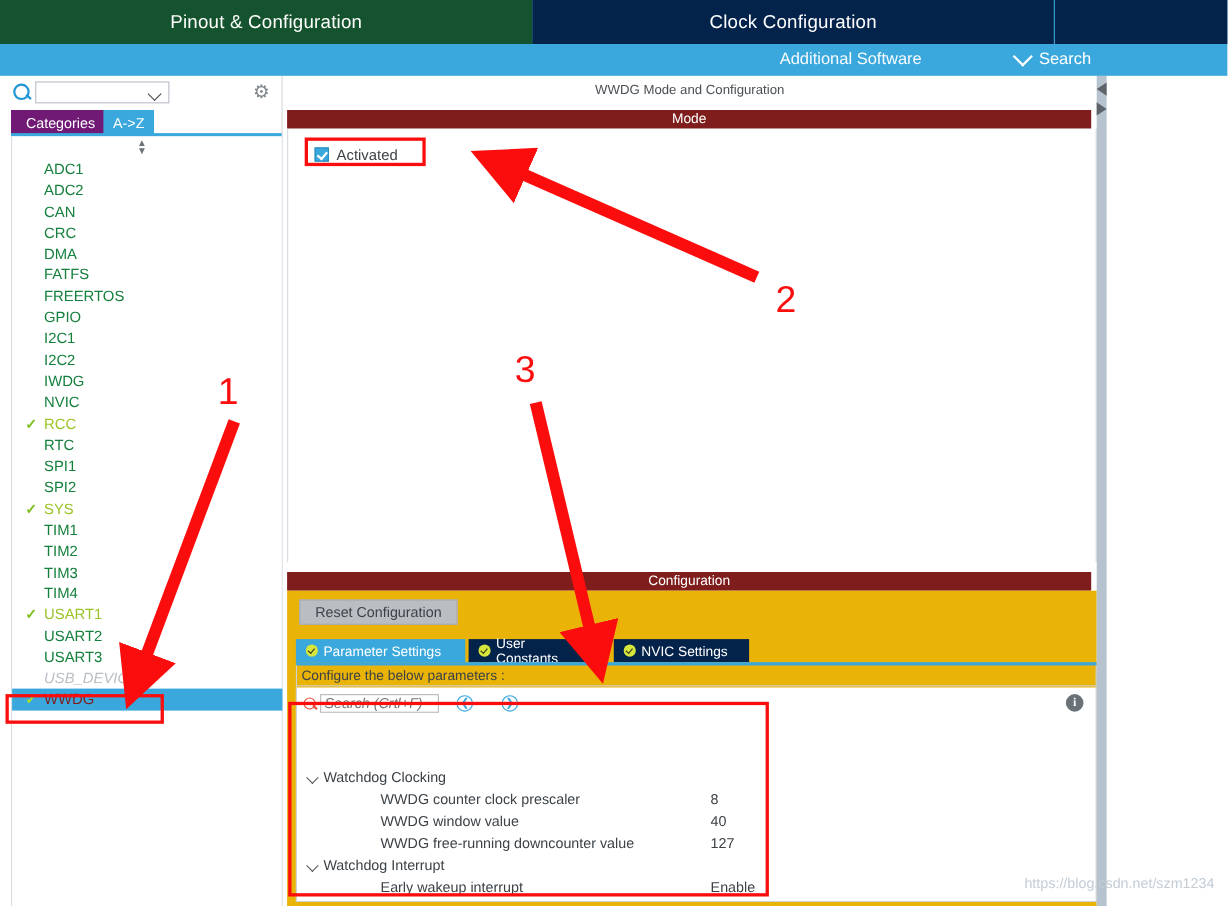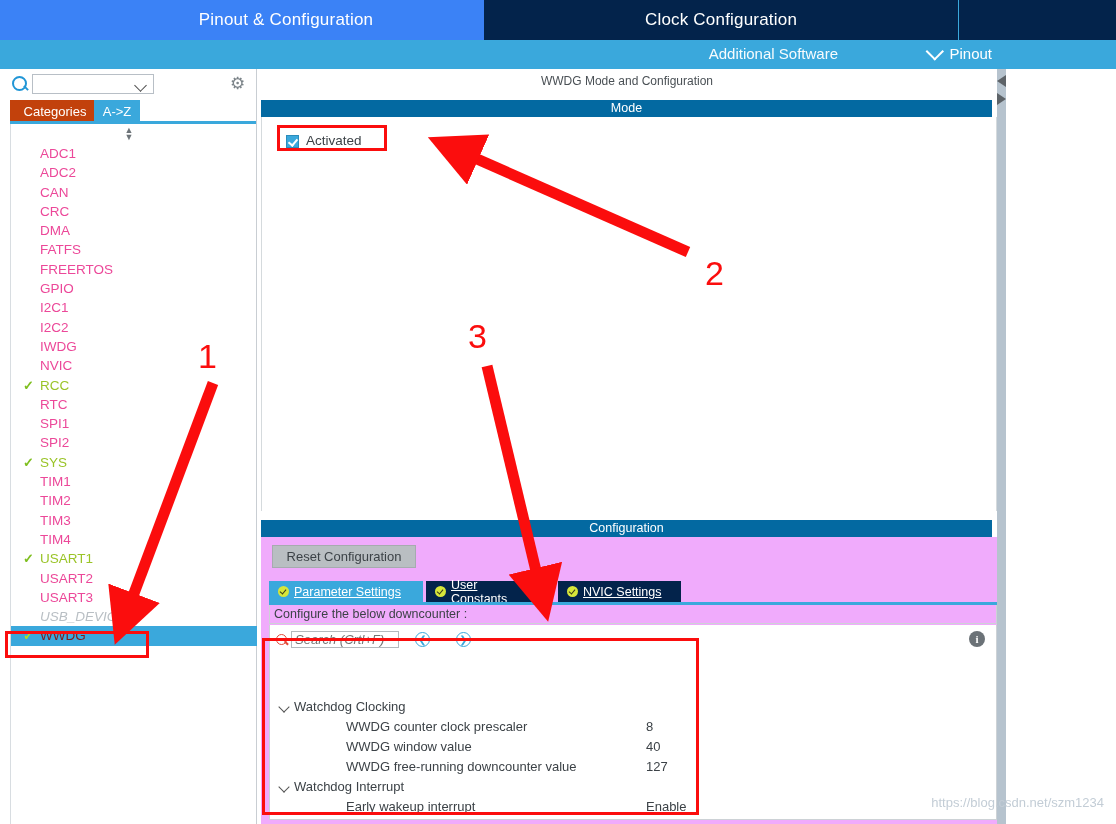--- a/index.html
+++ b/index.html
@@ -27,21 +27,21 @@
   .tab-main {
     position: absolute;
     top: 0; height: 40px;
     display: flex;
     align-items: center;
     justify-content: center;
     color: #ffffff;
     font-size: 17px;
     letter-spacing: .2px;
   }
-  .tab-pinout   { left: 0;   width: 484px; background: #3b82f6; padding-left: 44px; }
+  .tab-pinout   { left: 0;   width: 484px; background: #14532d; }
   .tab-clock    { left: 484px; width: 474px; background: #03234b; }
   .tab-blank    { left: 959px; width: 157px; background: #03234b; }
 
   .subbar {
     position: absolute;
     left: 0; top: 40px;
     width: 1116px; height: 29px;
     background: #3aa8dc;
   }
   .addl-soft {
@@ -127,21 +127,21 @@
   }
   .sbtab {
     position: absolute;
     top: 0; height: 22px;
     display: flex;
     align-items: center;
     justify-content: center;
     font-size: 13px;
     color: #ffffff;
   }
-  .sbtab-cat  { left: 10px; width: 90px;  background: #c2410c; }
+  .sbtab-cat  { left: 10px; width: 90px;  background: #701a75; }
   .sbtab-az   { left: 94px; width: 46px;  background: #3aa8dc; }
   .sbtab-underline {
     position: absolute;
     left: 10px; top: 52px;
     width: 246px; height: 3px;
     background: #3aa8dc;
   }
 
   .list-area {
     position: absolute;
@@ -164,21 +164,21 @@
     position: absolute;
     left: 0; top: 20px;
     width: 246px;
   }
   .citem {
     position: relative;
     height: 19.3px;
     line-height: 19.3px;
     padding-left: 29px;
     font-size: 13.5px;
-    color: #ec4899;
+    color: #15803d;
     white-space: nowrap;
   }
   .citem.ok { color: #9ac428; }
   .citem.ok::before {
     content: "\2713";
     position: absolute;
     left: 12px; top: 0;
     color: #7fbf20;
     font-size: 13px;
     font-weight: bold;
@@ -205,21 +205,21 @@
     left: 0; top: 5px;
     width: 740px;
     text-align: center;
     font-size: 12px;
     color: #4a5055;
   }
   .band {
     position: absolute;
     left: 4px;
     width: 731px; height: 17px;
-    background: #0369a1;
+    background: #7f1d1d;
     color: #ffffff;
     font-size: 12.5px;
     line-height: 17px;
     text-align: center;
   }
   .band-mode   { top: 31px; }
   .band-config { top: 451px; }
 
   .mode-body {
     position: absolute;
@@ -227,21 +227,21 @@
     width: 736px; height: 394px;
     background: #ffffff;
     border-left: 1px solid #d5dadd;
     border-right: 1px solid #d5dadd;
     box-sizing: border-box;
   }
   .activated-wrap {
     position: absolute;
     left: 24px; top: 16px;
     display: flex;
-    align-items: flex-end;
+    align-items: center;
     gap: 7px;
     font-size: 13.5px;
     color: #3c4247;
   }
   .cbox {
     width: 13px; height: 13px;
     background: #3aa8dc;
     border: 1px solid #2b8cbb;
     position: relative;
     box-sizing: border-box;
@@ -253,21 +253,21 @@
     width: 4px; height: 7px;
     border-right: 2px solid #ffffff;
     border-bottom: 2px solid #ffffff;
     transform: rotate(40deg);
   }
 
   .config-body {
     position: absolute;
     left: 4px; top: 468px;
     width: 736px; height: 287px;
-    background: #f0abfc;
+    background: #eab308;
   }
   .reset-btn {
     position: absolute;
     left: 11px; top: 8px;
     width: 144px; height: 23px;
     background: #b9bec2;
     border: 1px solid #a6abaf;
     box-sizing: border-box;
     color: #3c4247;
     font-size: 13px;
@@ -284,21 +284,20 @@
     position: absolute;
     top: 0; height: 21px;
     display: flex;
     align-items: center;
     gap: 5px;
     padding: 0 9px;
     color: #ffffff;
     font-size: 12.5px;
     box-sizing: border-box;
     background: #03234b;
-    text-decoration: underline;
   }
   .cfg-tab.active { background: #3aa8dc; }
   .tk {
     width: 11px; height: 11px;
     border-radius: 50%;
     background: #d7e63a;
     position: relative;
     flex: 0 0 auto;
   }
   .tk::after {
@@ -503,21 +502,21 @@
     <span>Clock Configuration</span>
   </div>
 <div class="tab-main tab-blank">
     <span></span>
   </div>
 
 <div class="subbar"></div>
 <div class="addl-soft">Additional Software</div>
 <div class="pinout-drop">
   <span class="chev"></span>
-  <span>Pinout</span>
+  <span>Search</span>
 </div>
 
 <div class="sidebar">
   <div class="search-row">
     <span class="mag"></span>
     <div class="search-combo">
       <span class="combo-arrow"></span>
     </div>
     <div class="gear">⚙</div>
   </div>
@@ -589,21 +588,21 @@
         <span class="tk"></span>
         <span>User Constants</span>
       </div>
       <div class="cfg-tab cfg-t3">
         <span class="tk"></span>
         <span>NVIC Settings</span>
       </div>
     </div>
     <div class="cfg-strip"></div>
 
-    <div class="cfg-note">Configure the below downcounter :</div>
+    <div class="cfg-note">Configure the below parameters :</div>
 
     <div class="param-panel">
       <div class="psearch-row">
         <span class="mag2"></span>
         <input class="psearch-input" type="text" placeholder="Search (Crtl+F)" style="">
         <span class="navbtn nav-prev">❮</span>
         <span class="navbtn nav-next">❯</span>
       </div>
       <div class="info-icon">i</div>
       <div class="ptree" id="ptree">

